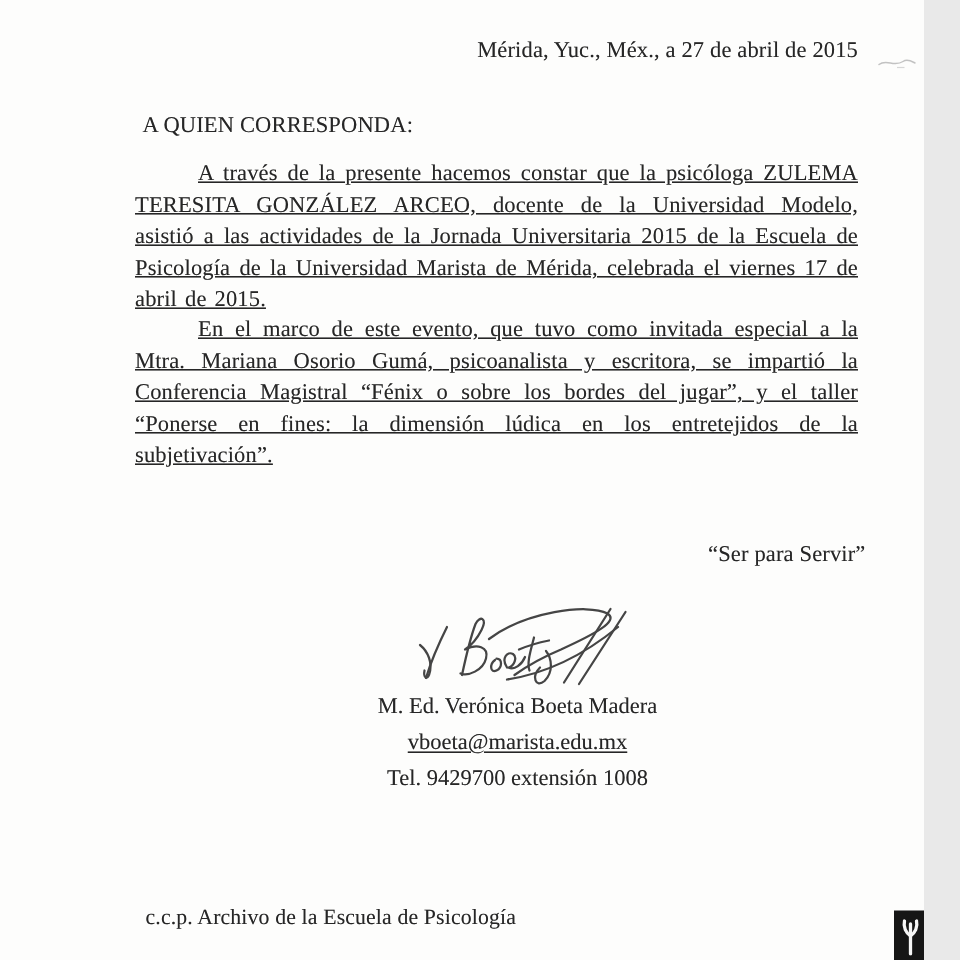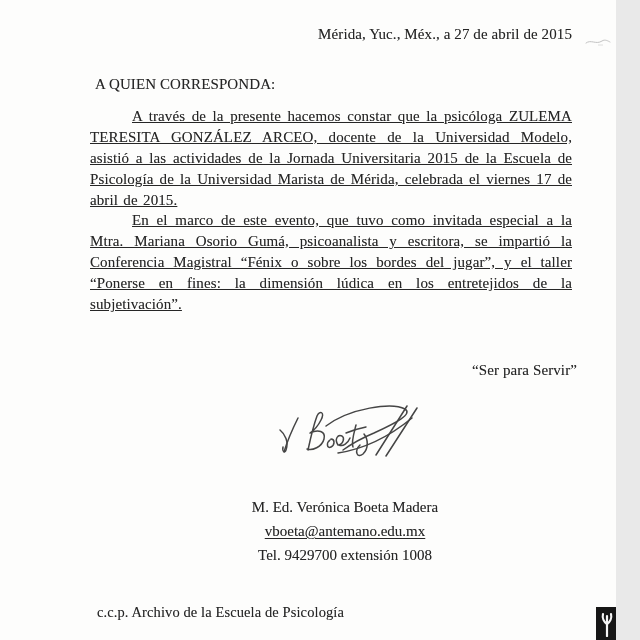--- a/index.html
+++ b/index.html
@@ -56,21 +56,20 @@
     stroke-linecap:round; stroke-linejoin:round;
   }
   .sig-block{
     position:absolute;
     top:460px; left:95px; width:500px;
     text-align:center;
     line-height:23.8px;
     font-size:15px;
     color:#262626;
     text-shadow:0 0 0.4px rgba(40,40,40,0.35);
-    margin-top:36px;
   }
   .sig-email{ text-decoration:underline; text-underline-offset:2px; }
   .footer-cc{
     top:604px; left:97px;
     font-size:14.5px;
   }
   .pen-mark-svg{
     position:absolute;
     top:36px; left:584px;
     width:28px; height:12px;
@@ -124,21 +123,21 @@
     <path class="sig-stroke" d="M74,35 C81,32 89,30 94,29"></path>
     <path class="sig-stroke" d="M92,36 C96,41 97,50 91,56 C85,61 82,53 88,47"></path>
     <path class="sig-stroke" d="M54,28 C78,10 120,4 133,11 C141,16 124,25 102,35 C90,40 78,47 71,52"></path>
     <path class="sig-stroke" d="M104,57 L135,8"></path>
     <path class="sig-stroke" d="M114,58 L145,10"></path>
     <path class="sig-stroke" d="M66,55 C92,51 118,38 140,20"></path>
   </svg>
 
   <div class="sig-block">
     <div>M. Ed. Verónica Boeta Madera</div>
-    <div class="sig-email">vboeta@antemano.edu.mx</div>
+    <div class="sig-email">vboeta@marista.edu.mx</div>
     <div>Tel. 9429700 extensión 1008</div>
   </div>
 
   <div class="txt footer-cc">c.c.p. Archivo de la Escuela de Psicología</div>
 
   <div class="logo-strip">
     <div class="logo-square">
       <svg width="16" height="26" viewBox="0 0 16 26" aria-hidden="true">
         <path class="sprout-stroke" d="M8,25 C8,18 8,12 8,5"></path>
         <path class="sprout-stroke" d="M8,13 C5,11 3,7 4,3"></path>

